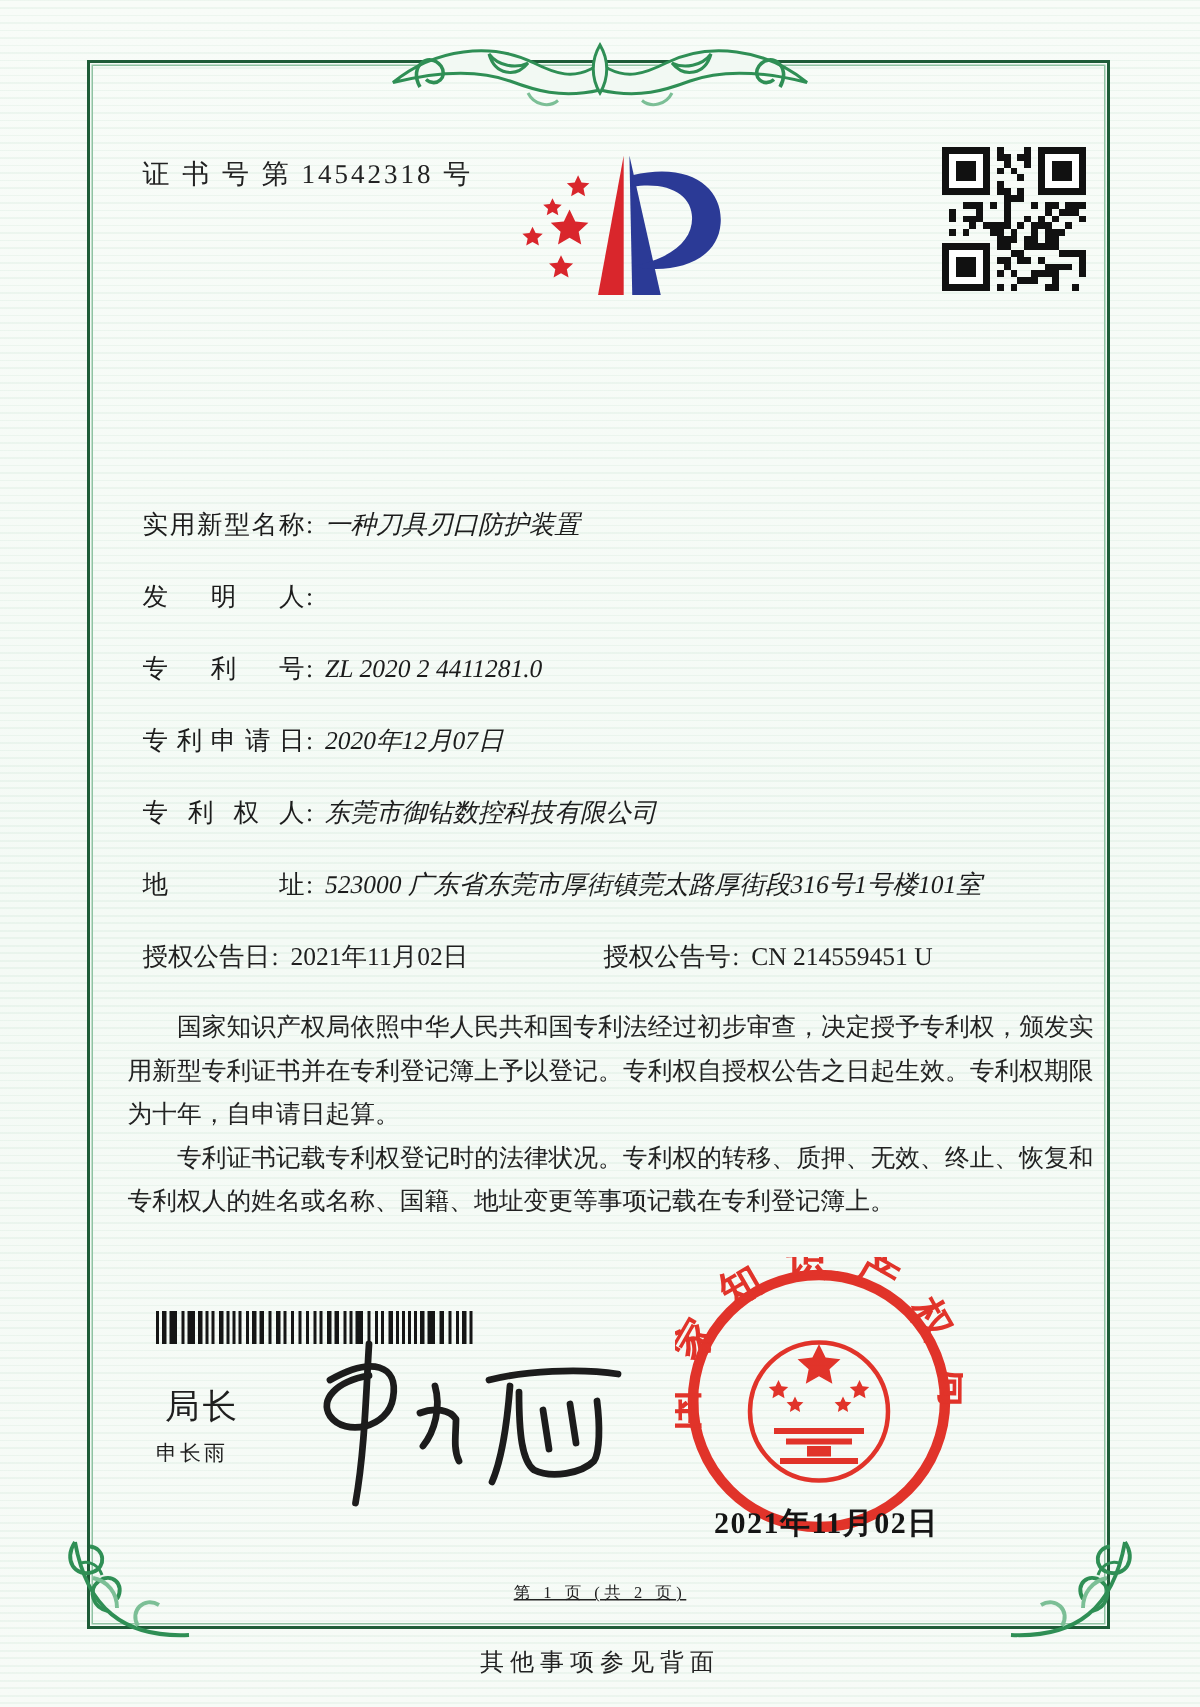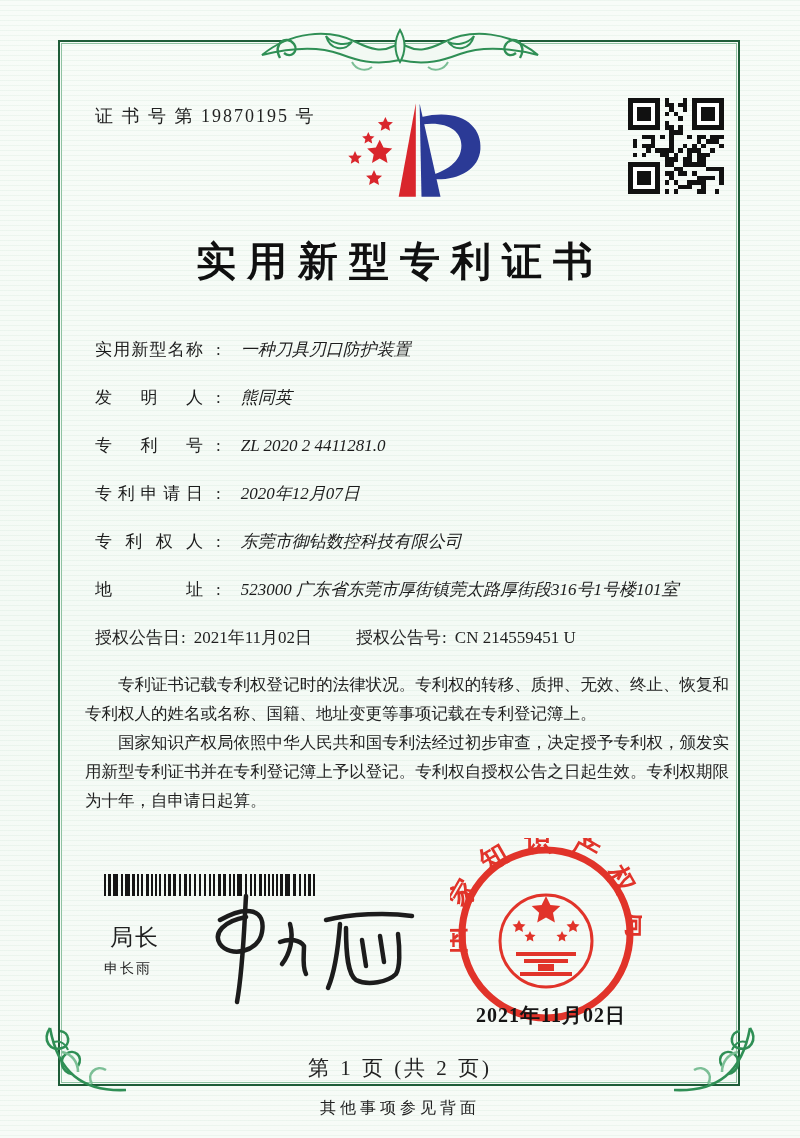--- a/index.html
+++ b/index.html
@@ -15,37 +15,37 @@
     position:absolute;left:58px;right:60px;top:40px;bottom:52px;
     border:2px solid #1e5c38;
     box-shadow: inset 0 0 0 1px #f4faf5, inset 0 0 0 2px #8fc2a2;
   }
   .abs{position:absolute;}
   .cert-no{left:95px;top:104px;font-size:18px;letter-spacing:2px;color:#222;}
   .logo{left:336px;top:88px;width:152px;height:130px;}
   .qr{left:628px;top:98px;width:96px;height:96px;}
   .title{left:0;right:0;top:234px;text-align:center;font-size:40px;font-weight:700;letter-spacing:11px;color:#101010;}
   .fields{left:95px;top:336px;width:628px;font-size:17px;}
-  .frow{display:flex;align-items:center;line-height:27px;margin-bottom:21px;gap:12px;}
+  .frow{display:flex;align-items:center;line-height:27px;margin-bottom:21px;}
   .f-label{display:inline-block;width:108px;text-align:justify;text-align-last:justify;color:#1c1c1c;flex:0 0 108px;}
   .f-colon{margin:0 8px 0 1px;}
   .f-value{flex:1;color:#1c1c1c;font-style:italic;}
-  .grant-row{display:flex;line-height:27px;}
+  .grant-row{display:flex;line-height:27px;gap:46px;}
   .grant-pair{display:flex;}
   .grant-pair.second{margin-left:44px;}
   .g-label{white-space:nowrap;}
   .paras{left:85px;width:644px;top:670px;font-size:16.5px;line-height:29px;color:#222;}
   .paras p{margin:0;text-indent:2em;text-align:justify;}
   .barcode{left:104px;top:874px;width:212px;height:22px;}
   .sig-title{left:110px;top:922px;font-size:23px;letter-spacing:2px;font-family:"Liberation Sans","DejaVu Sans",sans-serif;}
   .sig-name{left:104px;top:960px;font-size:14px;letter-spacing:2px;font-family:"Liberation Sans","DejaVu Sans",sans-serif;}
   .sig-script{left:190px;top:890px;width:232px;height:118px;}
   .seal{left:450px;top:838px;width:192px;height:192px;opacity:0.93;}
   .seal-date{left:476px;top:1002px;font-size:20px;font-weight:600;letter-spacing:1px;color:#151515;}
-  .page-num{left:0;right:0;top:1054px;text-align:center;font-size:21px;letter-spacing:3px;color:#222;}
+  .page-num{left:0;right:0;top:1054px;text-align:center;font-size:11px;letter-spacing:3px;color:#222;text-decoration:underline;}
   .back-note{left:0;right:0;top:1098px;text-align:center;font-size:16px;letter-spacing:4px;color:#222;}
   .orn-top{left:256px;top:22px;width:288px;height:64px;}
   .orn-bl{left:32px;top:1008px;width:98px;height:88px;}
   .orn-br{right:32px;top:1008px;width:98px;height:88px;transform:scaleX(-1);}
 </style>
 </head>
 <body>
 
 <div class="page">
 
@@ -77,21 +77,21 @@
     <g stroke="#2f8f55" fill="none" stroke-width="2.6">
       <path d="M94,82 C50,84 26,64 18,20"></path>
       <path d="M18,20 c-8,12 0,24 12,20 c9,-3 8,-16 -2,-17"></path>
       <path d="M40,66 c-10,-2 -14,-14 -6,-20 c8,-6 18,2 12,12"></path>
       <path d="M60,76 c-6,-10 4,-20 14,-14" stroke="#7cbf96"></path>
       <path d="M30,44 c10,2 16,10 16,20" stroke="#7cbf96"></path>
       <path d="M22,34 c6,-2 12,2 14,8" stroke-width="2"></path>
     </g>
   </svg>
 
-  <div class="abs cert-no">证 书 号 第 19870195 号</div>
+  <div class="abs cert-no">证 书 号 第 14542318 号</div>
 
   <svg class="abs logo" viewBox="0 0 160 132">
     <g fill="#d9262c">
       <path d="M52,28l2.4,5 5.5,.6-4.1,3.7 1.1,5.4-4.9-2.8-4.9,2.8 1.1-5.4-4.1-3.7 5.5-.6z"></path>
       <path d="M34,44l2,4.1 4.5,.5-3.3,3 .9,4.4-4.1-2.3-4,2.3 .9-4.4-3.4-3 4.6-.5z"></path>
       <path d="M20,64l2.2,4.5 5,.5-3.7,3.4 1,4.9-4.5-2.6-4.4,2.6 1,-4.9-3.7-3.4 5-.5z"></path>
       <path d="M46,52l4,8.3 9.2,1-6.8,6.2 1.8,9-8.2-4.7-8.1,4.7 1.8-9-6.9-6.2 9.2-1z"></path>
       <path d="M40,84l2.6,5.3 5.9,.6-4.4,4 1.2,5.8-5.3-3-5.2,3 1.2-5.8-4.4-4 5.9-.6z"></path>
       <path d="M84,14 L66,112 L84,112 Z"></path>
     </g>
@@ -218,32 +218,30 @@
       <rect x="1" y="1" width="5" height="5" fill="#fff"></rect>
       <rect x="2" y="2" width="3" height="3" fill="#111"></rect>
       <rect x="14" y="0" width="7" height="7" fill="#111"></rect>
       <rect x="15" y="1" width="5" height="5" fill="#fff"></rect>
       <rect x="16" y="2" width="3" height="3" fill="#111"></rect>
       <rect x="0" y="14" width="7" height="7" fill="#111"></rect>
       <rect x="1" y="15" width="5" height="5" fill="#fff"></rect>
       <rect x="2" y="16" width="3" height="3" fill="#111"></rect>
     </svg>
 
-  <div class="abs title">实用新型专利证书</div>
 
   <div class="abs fields">
     <div class="frow">
       <span class="f-label">实用新型名称</span>
         <span class="f-colon">:</span>
       <span class="f-value">一种刀具刃口防护装置</span>
     </div>
     <div class="frow">
       <span class="f-label">发明人</span>
         <span class="f-colon">:</span>
-      <span class="f-value">熊同英</span>
     </div>
     <div class="frow">
       <span class="f-label">专利号</span>
         <span class="f-colon">:</span>
       <span class="f-value">ZL 2020 2 4411281.0</span>
     </div>
     <div class="frow">
       <span class="f-label">专利申请日</span>
         <span class="f-colon">:</span>
       <span class="f-value">2020年12月07日</span>
@@ -266,22 +264,22 @@
       </span>
       <span class="grant-pair second">
         <span class="g-label">授权公告号</span>
           <span class="f-colon">:</span>
         <span>CN 214559451 U</span>
       </span>
     </div>
   </div>
 
   <div class="abs paras">
+    <p>国家知识产权局依照中华人民共和国专利法经过初步审查，决定授予专利权，颁发实用新型专利证书并在专利登记簿上予以登记。专利权自授权公告之日起生效。专利权期限为十年，自申请日起算。</p>
     <p>专利证书记载专利权登记时的法律状况。专利权的转移、质押、无效、终止、恢复和专利权人的姓名或名称、国籍、地址变更等事项记载在专利登记簿上。</p>
-    <p>国家知识产权局依照中华人民共和国专利法经过初步审查，决定授予专利权，颁发实用新型专利证书并在专利登记簿上予以登记。专利权自授权公告之日起生效。专利权期限为十年，自申请日起算。</p>
   </div>
 
   <svg class="abs barcode" id="barcode-svg" viewBox="0 0 212 22" preserveAspectRatio="none">
       <rect x="0" y="0" width="2" height="22" fill="#151515"></rect>
       <rect x="4" y="0" width="3" height="22" fill="#151515"></rect>
       <rect x="9" y="0" width="5" height="22" fill="#151515"></rect>
       <rect x="17" y="0" width="2" height="22" fill="#151515"></rect>
       <rect x="21" y="0" width="5" height="22" fill="#151515"></rect>
       <rect x="28" y="0" width="3" height="22" fill="#151515"></rect>
       <rect x="33" y="0" width="2" height="22" fill="#151515"></rect>

